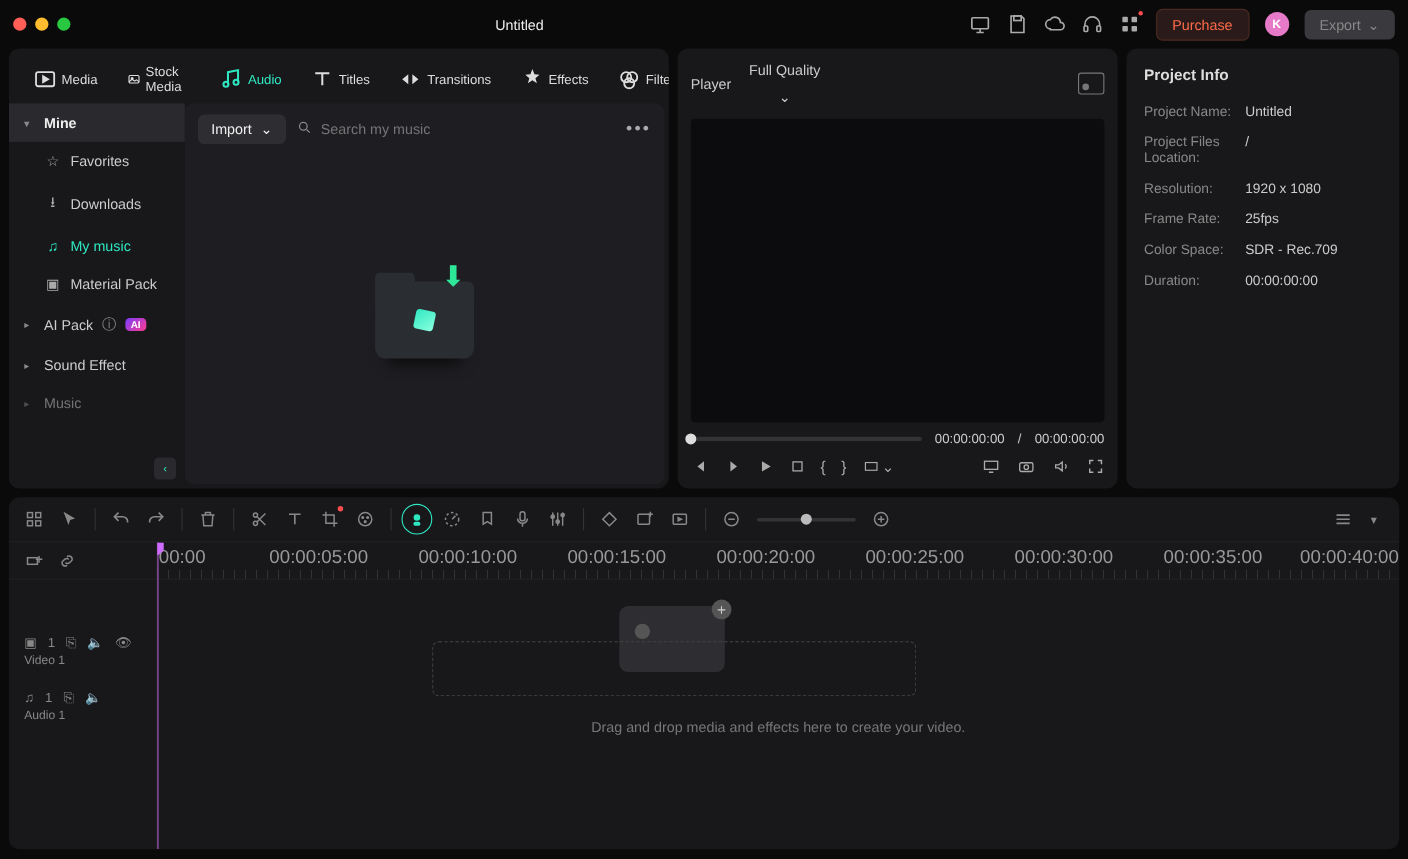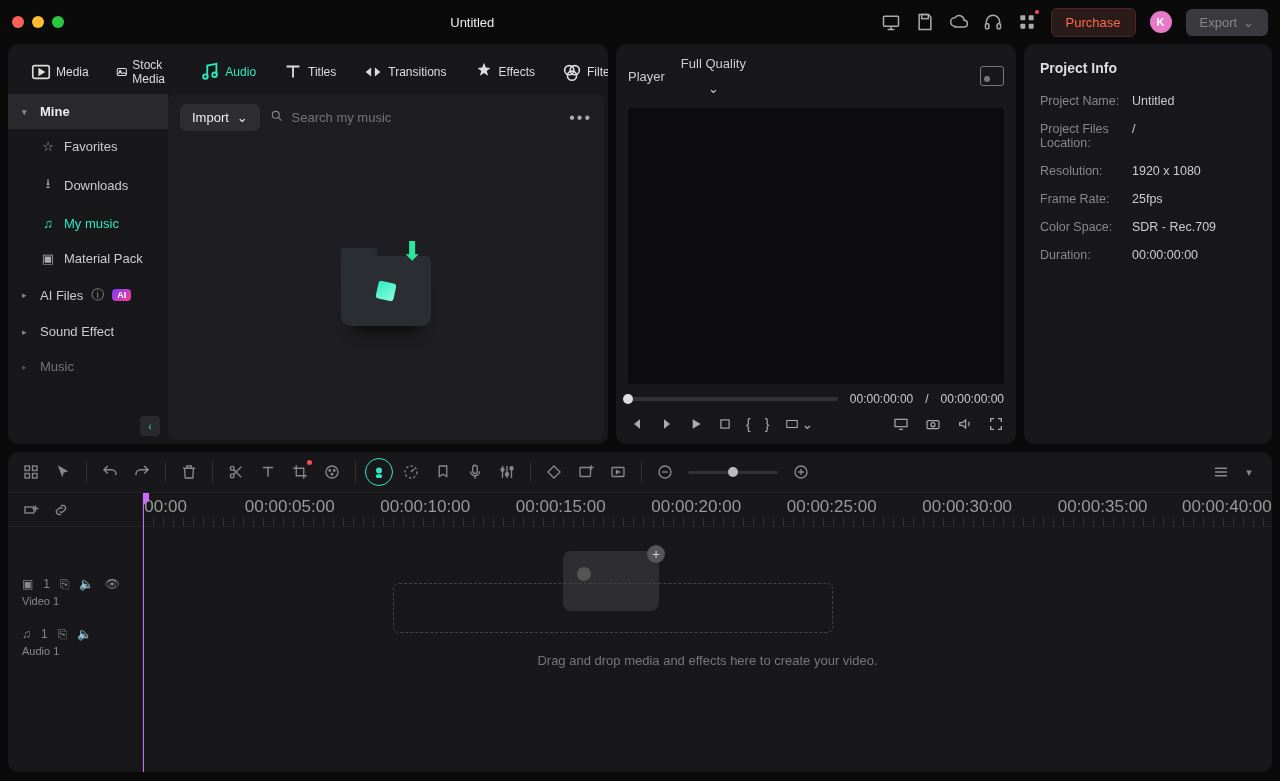--- a/index.html
+++ b/index.html
@@ -262,21 +262,21 @@
             <span class="sb-icon">♫</span>
             <span>My music</span>
           </div>
         <div class="sb-item">
             <span class="sb-chev"></span>
             <span class="sb-icon">▣</span>
             <span>Material Pack</span>
           </div>
         <div class="sb-item">
             <span class="sb-chev">▸</span>
-            <span>AI Files</span> 
+            <span>AI Pack</span> 
             <span style="color:#888">ⓘ</span> 
             <span class="ai-badge">AI</span>
           </div>
         <div class="sb-item">
             <span class="sb-chev">▸</span>
             <span>Sound Effect</span>
           </div>
         <div class="sb-item" style="opacity:.5">
             <span class="sb-chev">▸</span>
             <span>Music</span>

